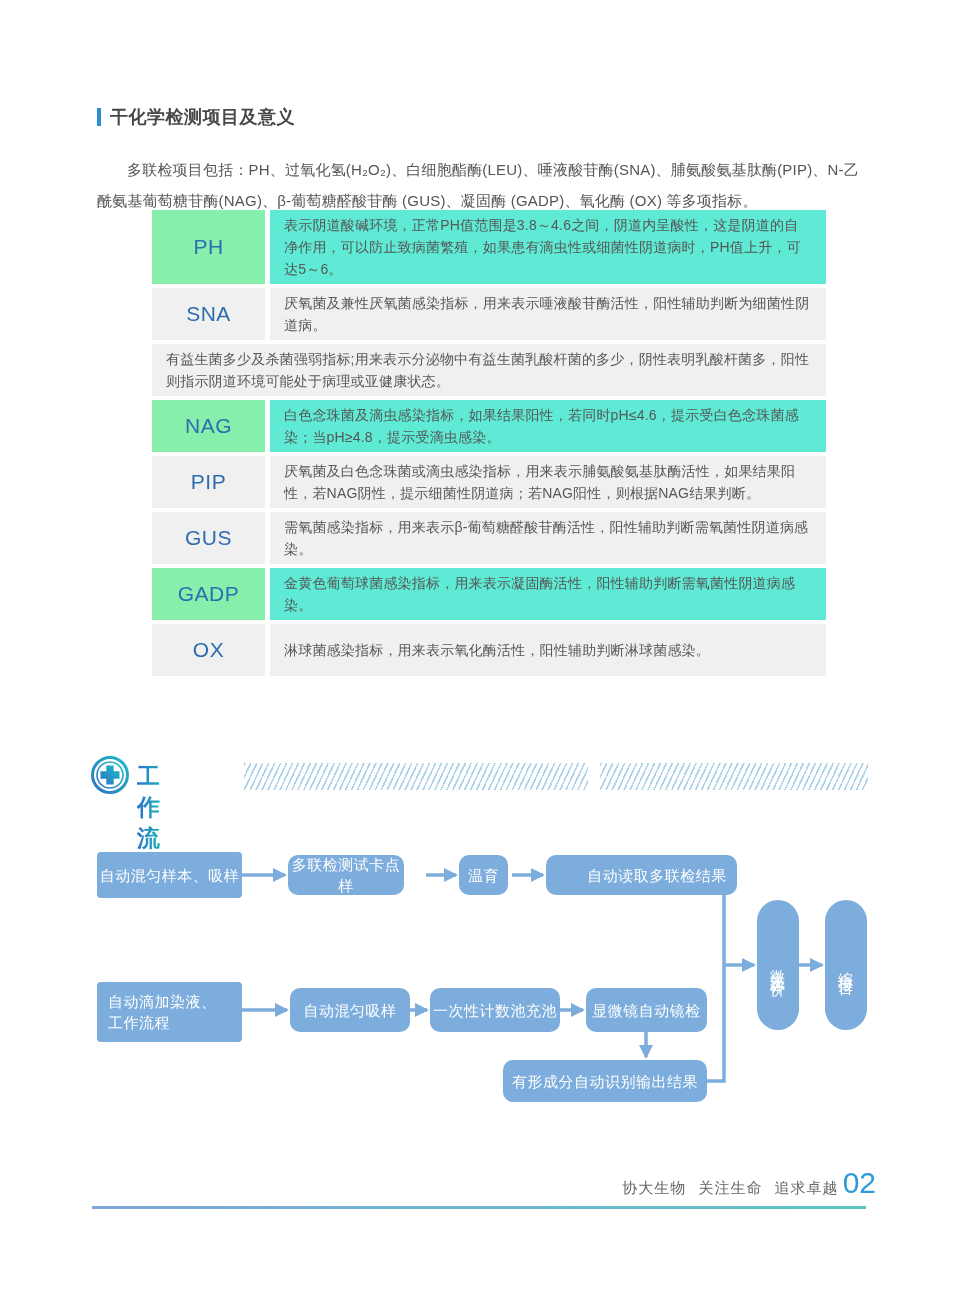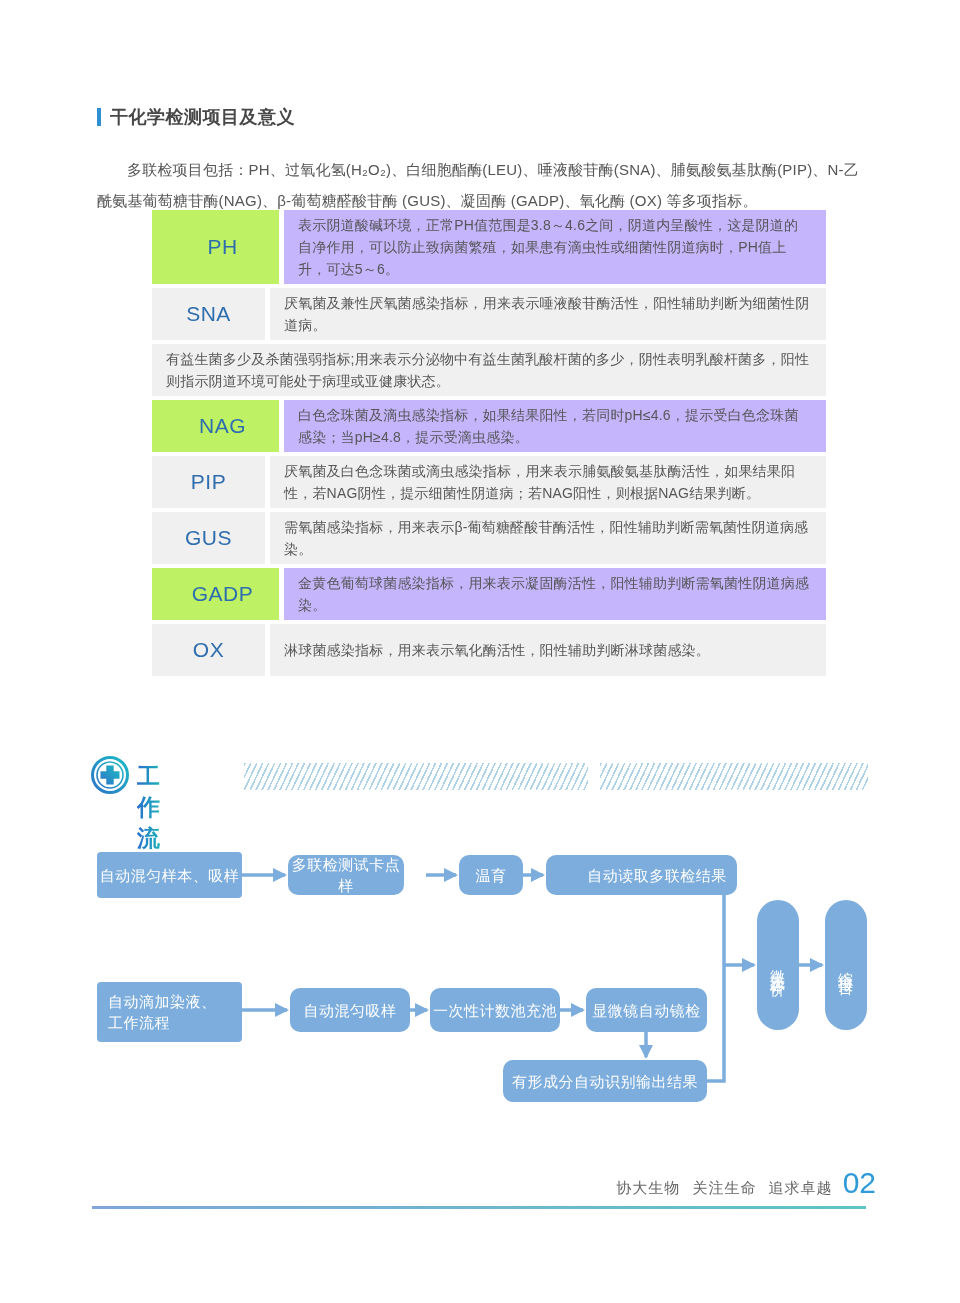--- a/index.html
+++ b/index.html
@@ -21,22 +21,22 @@
   .dtable{position:absolute;left:152px;top:210px;width:674px;}
   .trow{display:flex;margin-bottom:4px;min-height:52px;}
   .tlabel{
     flex:0 0 113px;margin-right:5px;display:flex;align-items:center;justify-content:center;
     font-size:21px;color:#2e6dae;letter-spacing:.5px;
   }
   .tdesc{
     flex:1 1 auto;display:flex;align-items:center;
     font-size:14px;line-height:22px;color:#575757;padding:4px 14px;letter-spacing:.2px;
   }
-  .trow.blue .tlabel{background:#bef264;padding-left:14px;}
-  .trow.blue .tdesc{background:#c4b5fd;}
+  .trow.blue .tlabel{background:#86efac;}
+  .trow.blue .tdesc{background:#5eead4;}
   .trow.gray .tlabel{background:#f0f0f0;}
   .trow.gray .tdesc{background:#f0f0f0;}
   
   .sec2-header{position:absolute;left:90px;top:755px;height:44px;}
   .sec2-icon{position:absolute;left:0;top:0;}
   .sec2-title{
     position:absolute;left:47px;top:6px;font-size:23px;font-weight:bold;letter-spacing:1px;
     background:linear-gradient(90deg,#2b6fd0,#17b5b5);
     -webkit-background-clip:text;background-clip:text;color:transparent;
   }
@@ -50,37 +50,37 @@
   .fbox{
     position:absolute;background:#7caddc;color:#ffffff;border-radius:10px;
     display:flex;align-items:center;justify-content:center;
     font-size:15px;letter-spacing:.5px;text-align:center;line-height:21px;
   }
   .fbox.big{border-radius:4px;}
   .fbox.left{justify-content:flex-start;text-align:left;padding:0 11px;box-sizing:border-box;}
   .fbox.vpill{border-radius:21px;writing-mode:vertical-rl;letter-spacing:3px;}
   #b1{left:97px;top:852px;width:145px;height:46px;}
   #b2{left:288px;top:855px;width:116px;height:40px;}
-  #b3{left:459px;top:855px;width:64px;height:40px;}
+  #b3{left:459px;top:855px;width:49px;height:40px;}
   #b4{left:546px;top:855px;width:160px;height:40px;padding-left:31px;}
   #b5{left:97px;top:982px;width:145px;height:60px;}
   #b6{left:290px;top:988px;width:120px;height:44px;}
   #b7{left:430px;top:988px;width:130px;height:44px;}
   #b8{left:586px;top:988px;width:121px;height:44px;}
   #b9{left:503px;top:1060px;width:204px;height:42px;}
   #b10{left:757px;top:900px;width:42px;height:130px;}
   #b11{left:825px;top:900px;width:42px;height:130px;}
   .connectors{position:absolute;left:85px;top:840px;width:790px;height:270px;}
   
   .footer-text{
     position:absolute;left:0;top:1166px;width:876px;
     display:flex;justify-content:flex-end;align-items:baseline;
   }
   .footer-text .slogan{font-size:15px;color:#666666;word-spacing:7px;letter-spacing:1px;}
-  .footer-text .pagenum{font-size:30px;font-weight:300;color:#2f9ad8;margin-left:10px;}
+  .footer-text .pagenum{font-size:30px;font-weight:300;color:#2f9ad8;margin-left:4px;}
   .footer-line{
     position:absolute;left:92px;top:1206px;width:774px;height:3px;
     background:linear-gradient(90deg,#7fa6d9,#5cc5c5);
   }
 </style>
 </head>
 <body>
 
 <div class="sec1-title">
   <span class="bar"></span>

